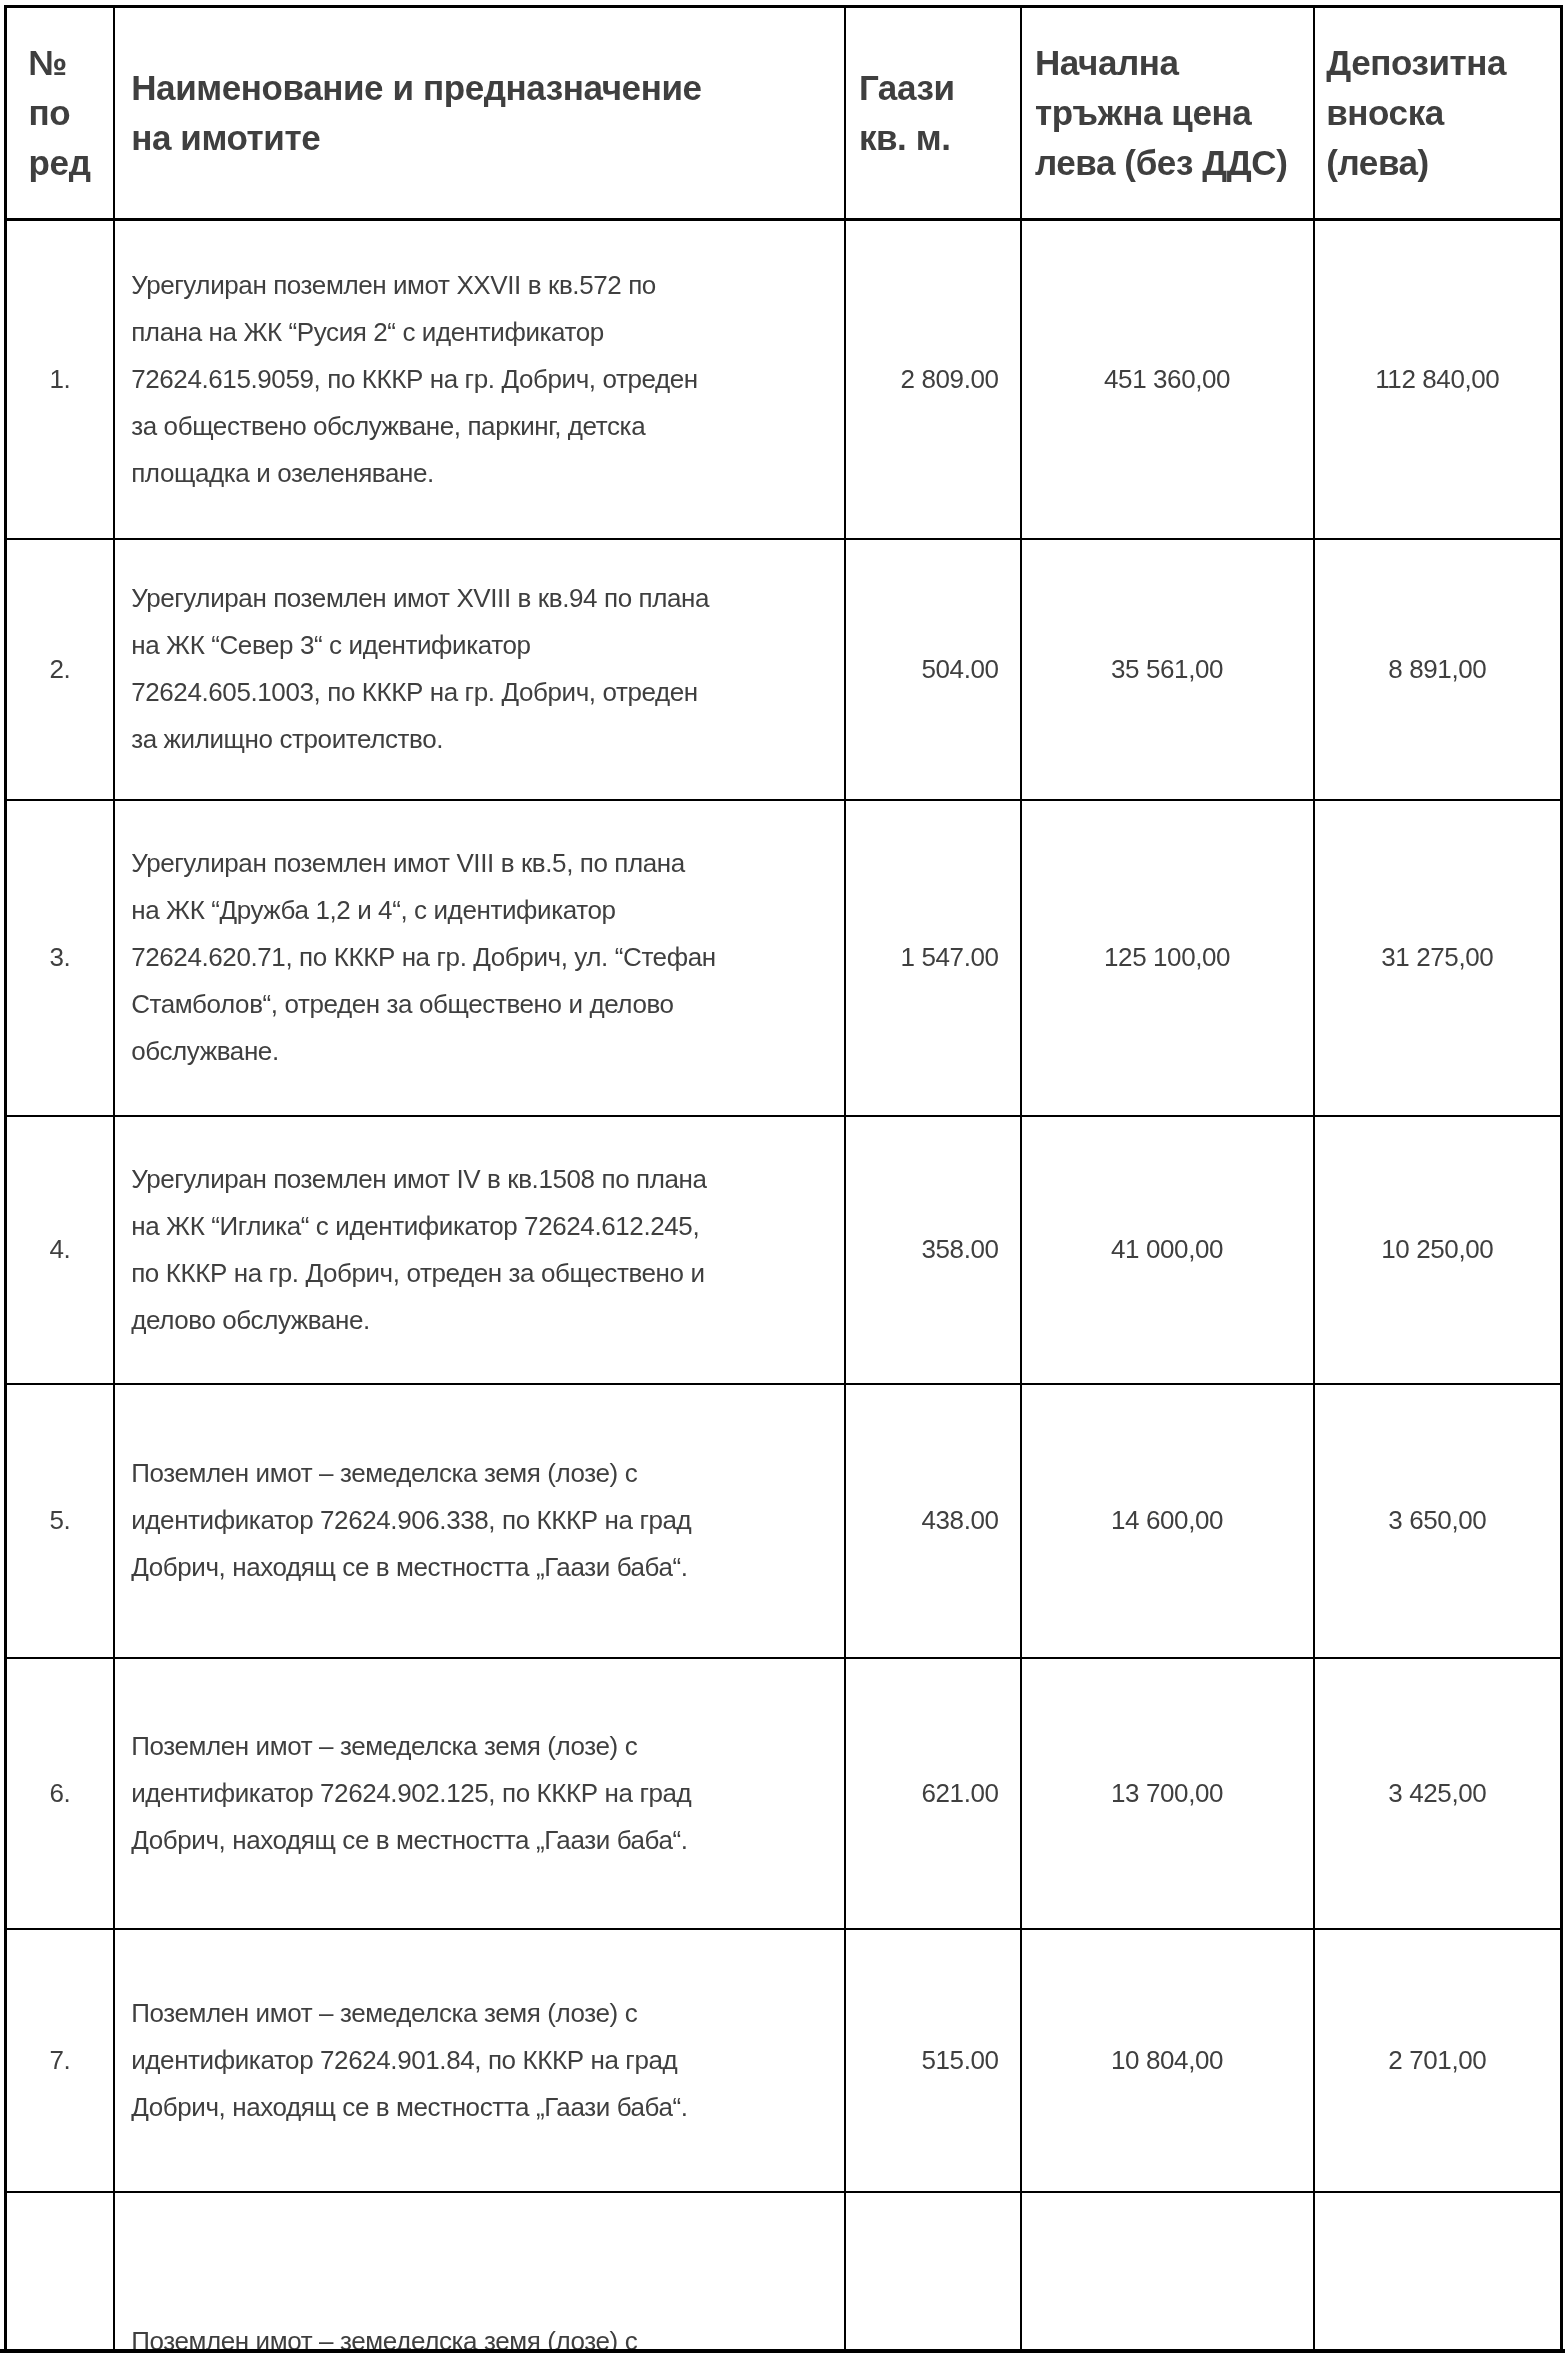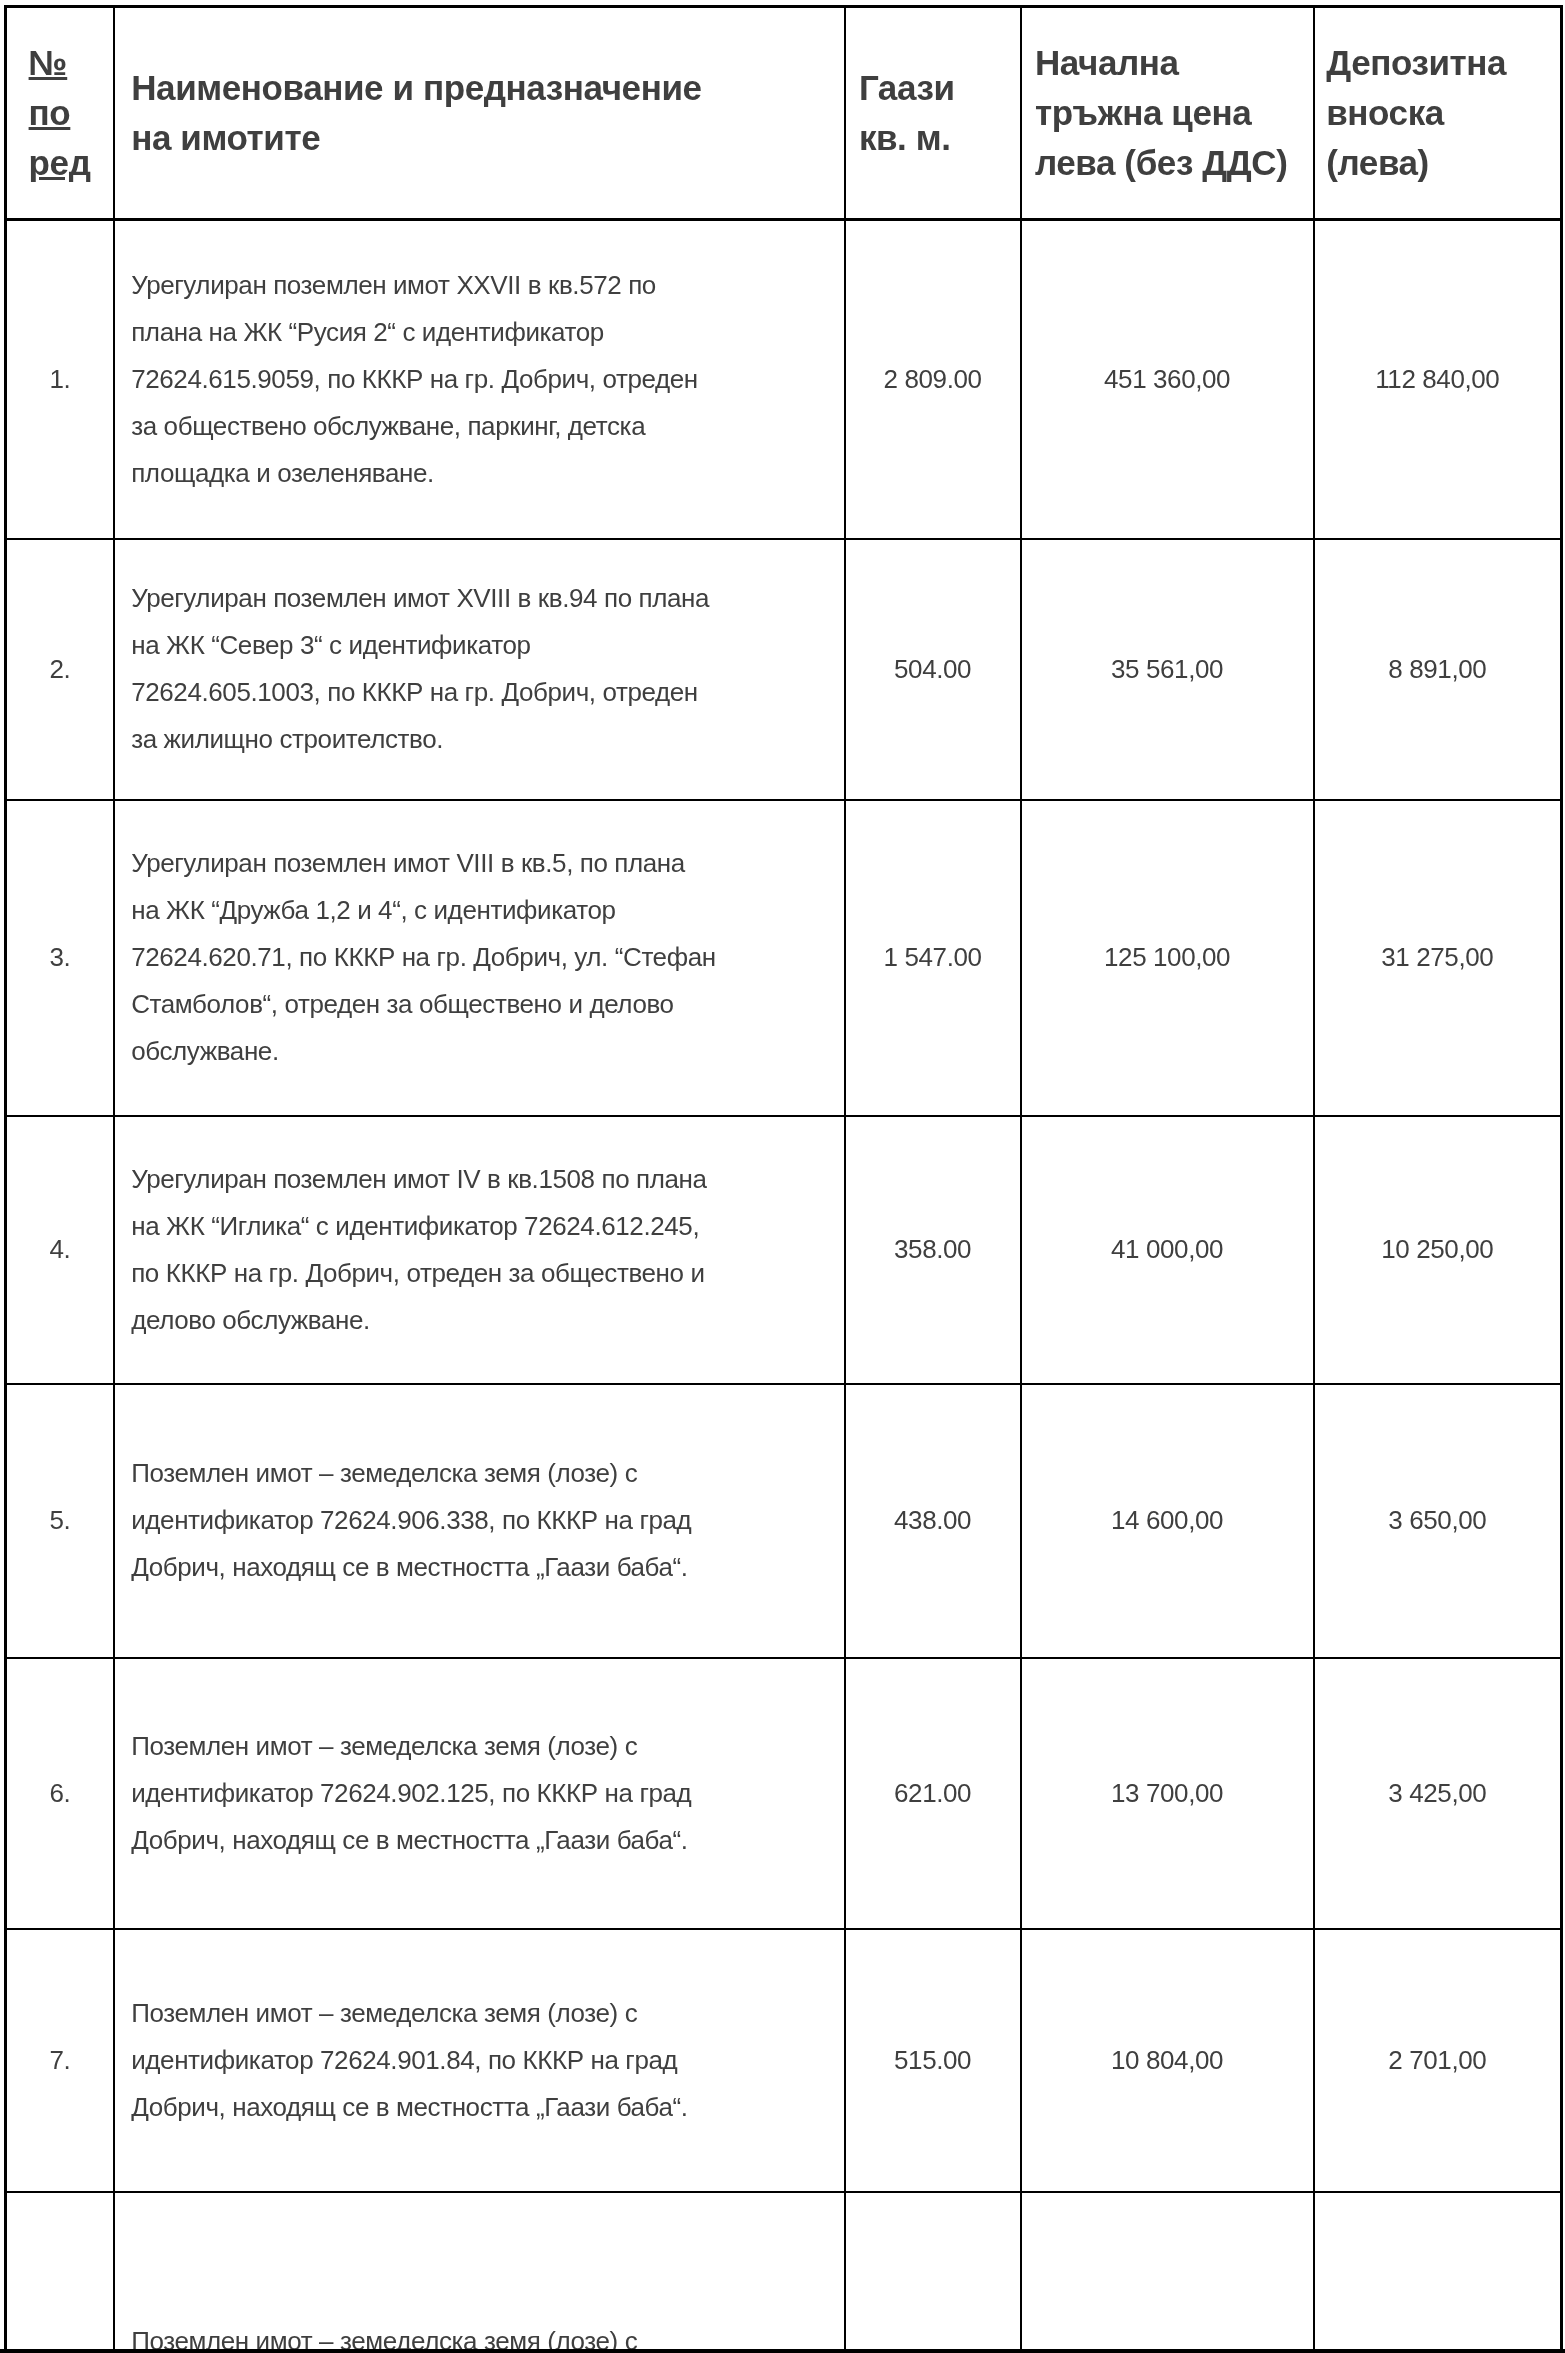--- a/index.html
+++ b/index.html
@@ -43,41 +43,41 @@
   
   table.props thead tr { height: 213px; }
   table.props th {
     font-size: 35px;
     line-height: 50px;
     font-weight: bold;
     text-align: left;
     letter-spacing: -0.4px;
     border-bottom-width: 3.3px;
   }
-  th.h-num   { padding-left: 21.5px; padding-right: 9px; text-decoration: underline; }
+  th.h-num   { padding-left: 21.5px; padding-right: 9px; }
   th.h-desc  { padding-left: 16.6px; padding-right: 141px; border-radius: 18px; }
   th.h-area  { padding-left: 13.3px; padding-right: 8.3px; }
   th.h-price { padding-left: 13.3px; padding-right: 11px; text-align: justify; margin-top: 22px; }
   th.h-dep   { padding-left: 11.6px; padding-right: 11.6px; }
   
   table.props td {
     font-size: 26px;
     line-height: 47px;
     letter-spacing: -0.4px;
   }
   td.c-num {
     text-align: center;
     padding: 0 6.6px;
   }
   td.c-desc {
     text-align: left;
     padding: 16.6px 124px 16.6px 16.6px;
   }
   td.c-area {
-    text-align: center;
+    text-align: right;
     padding: 0 21px;
   }
   td.c-price, td.c-dep {
     text-align: center;
     padding: 0 12.4px;
   }
 </style>
 </head>
 <body>
 

